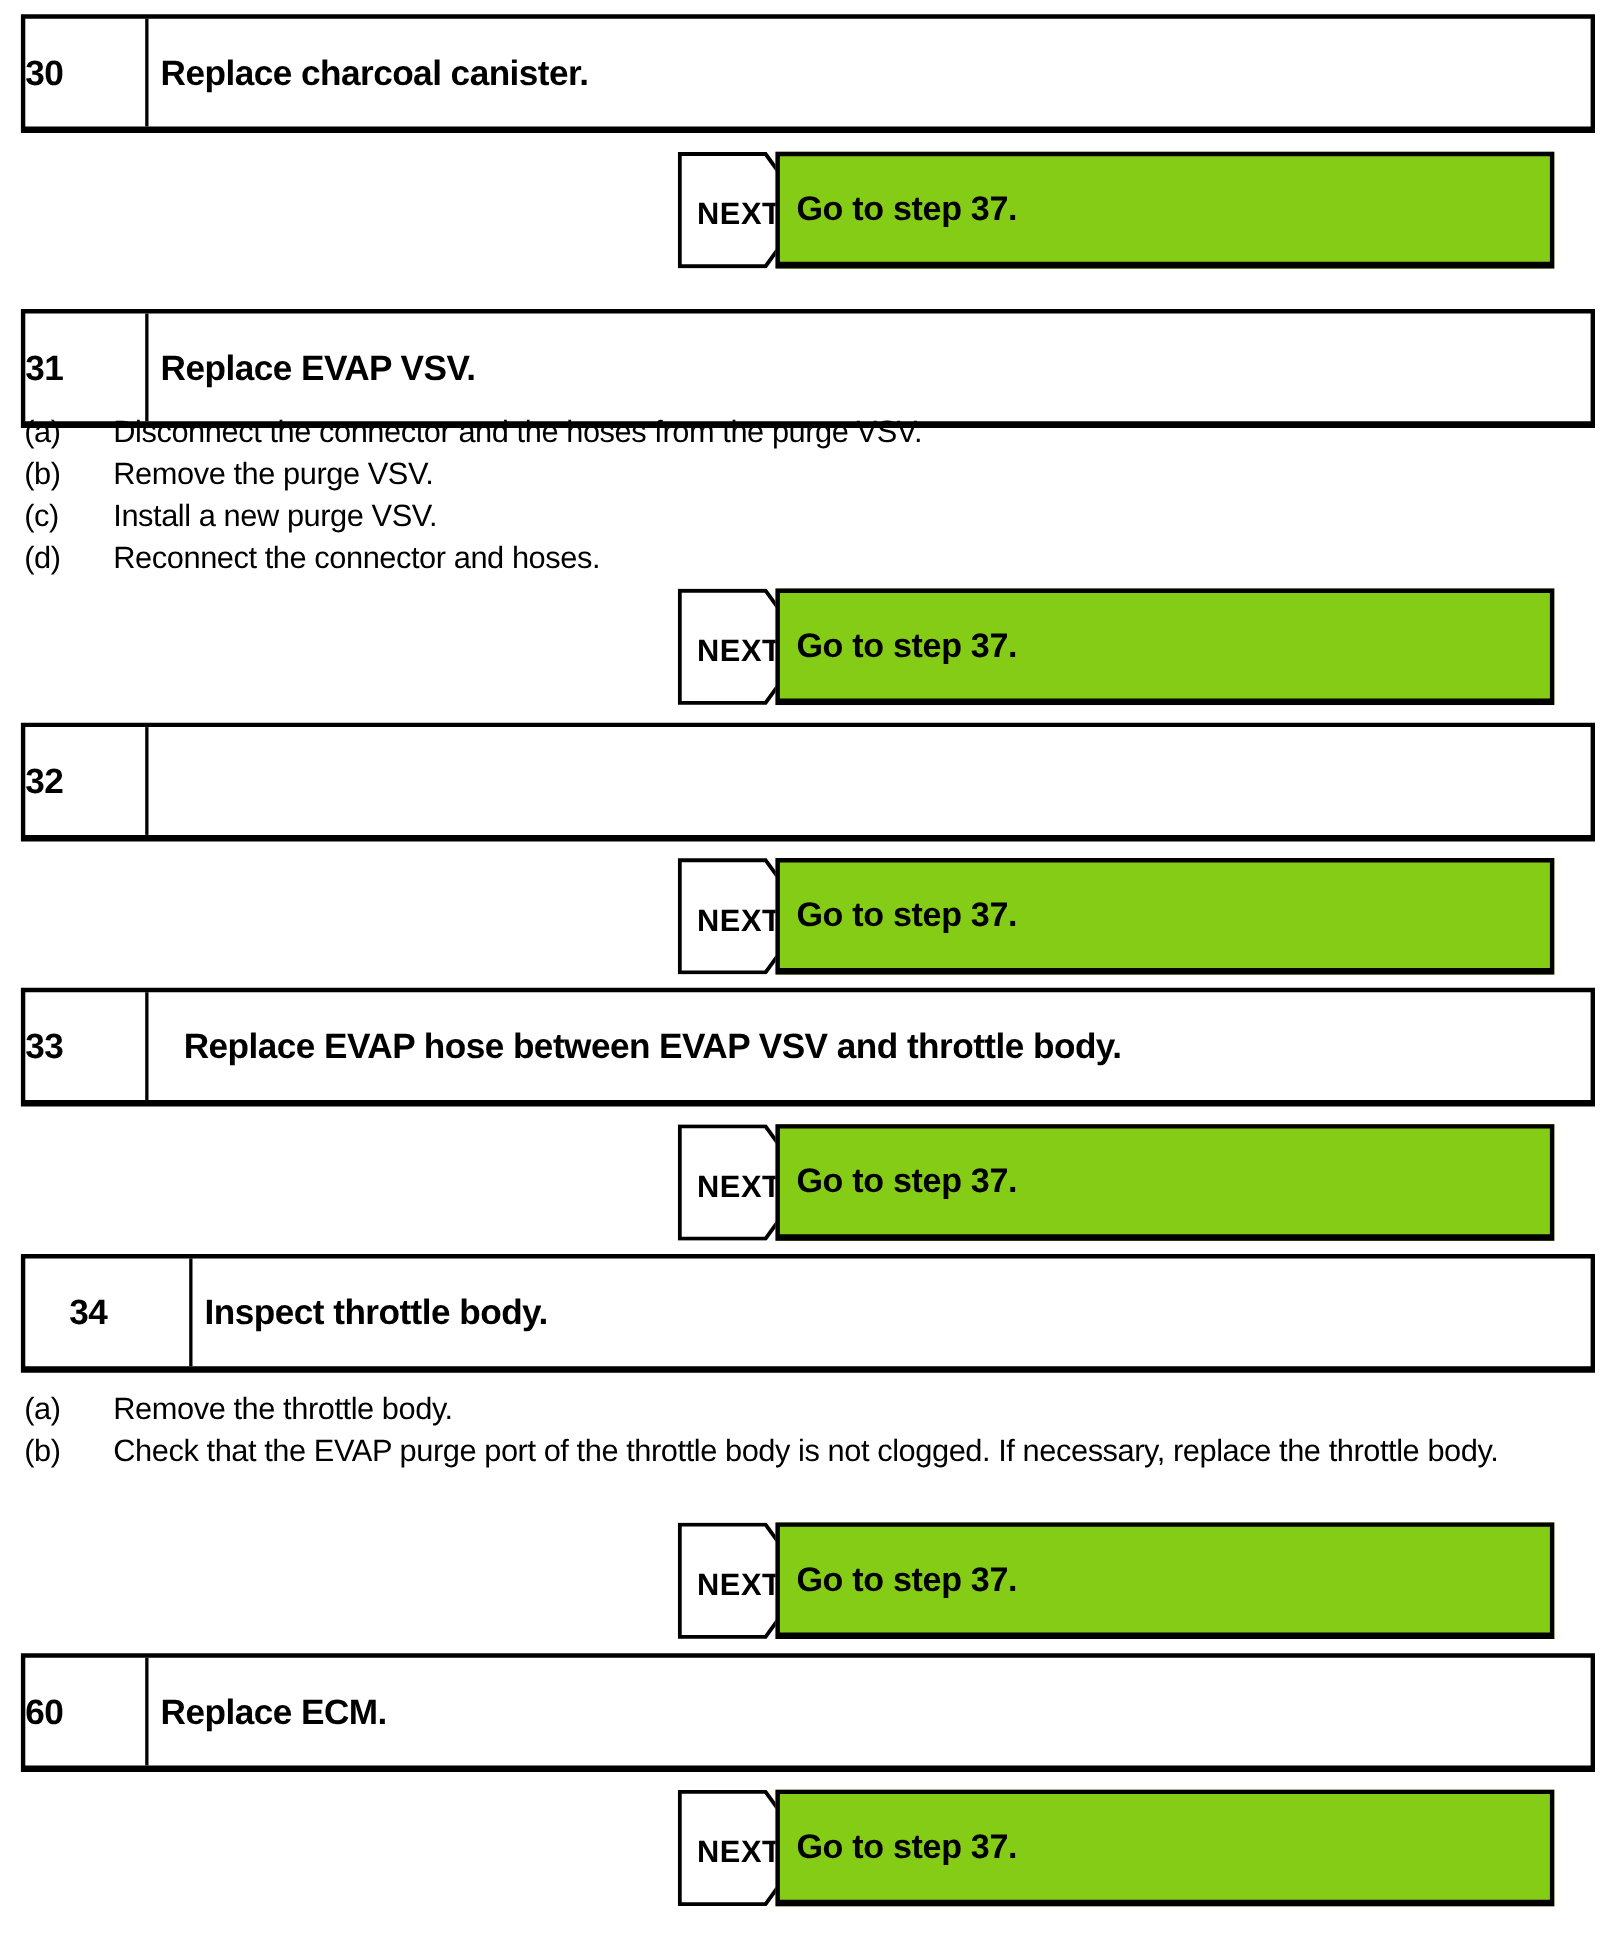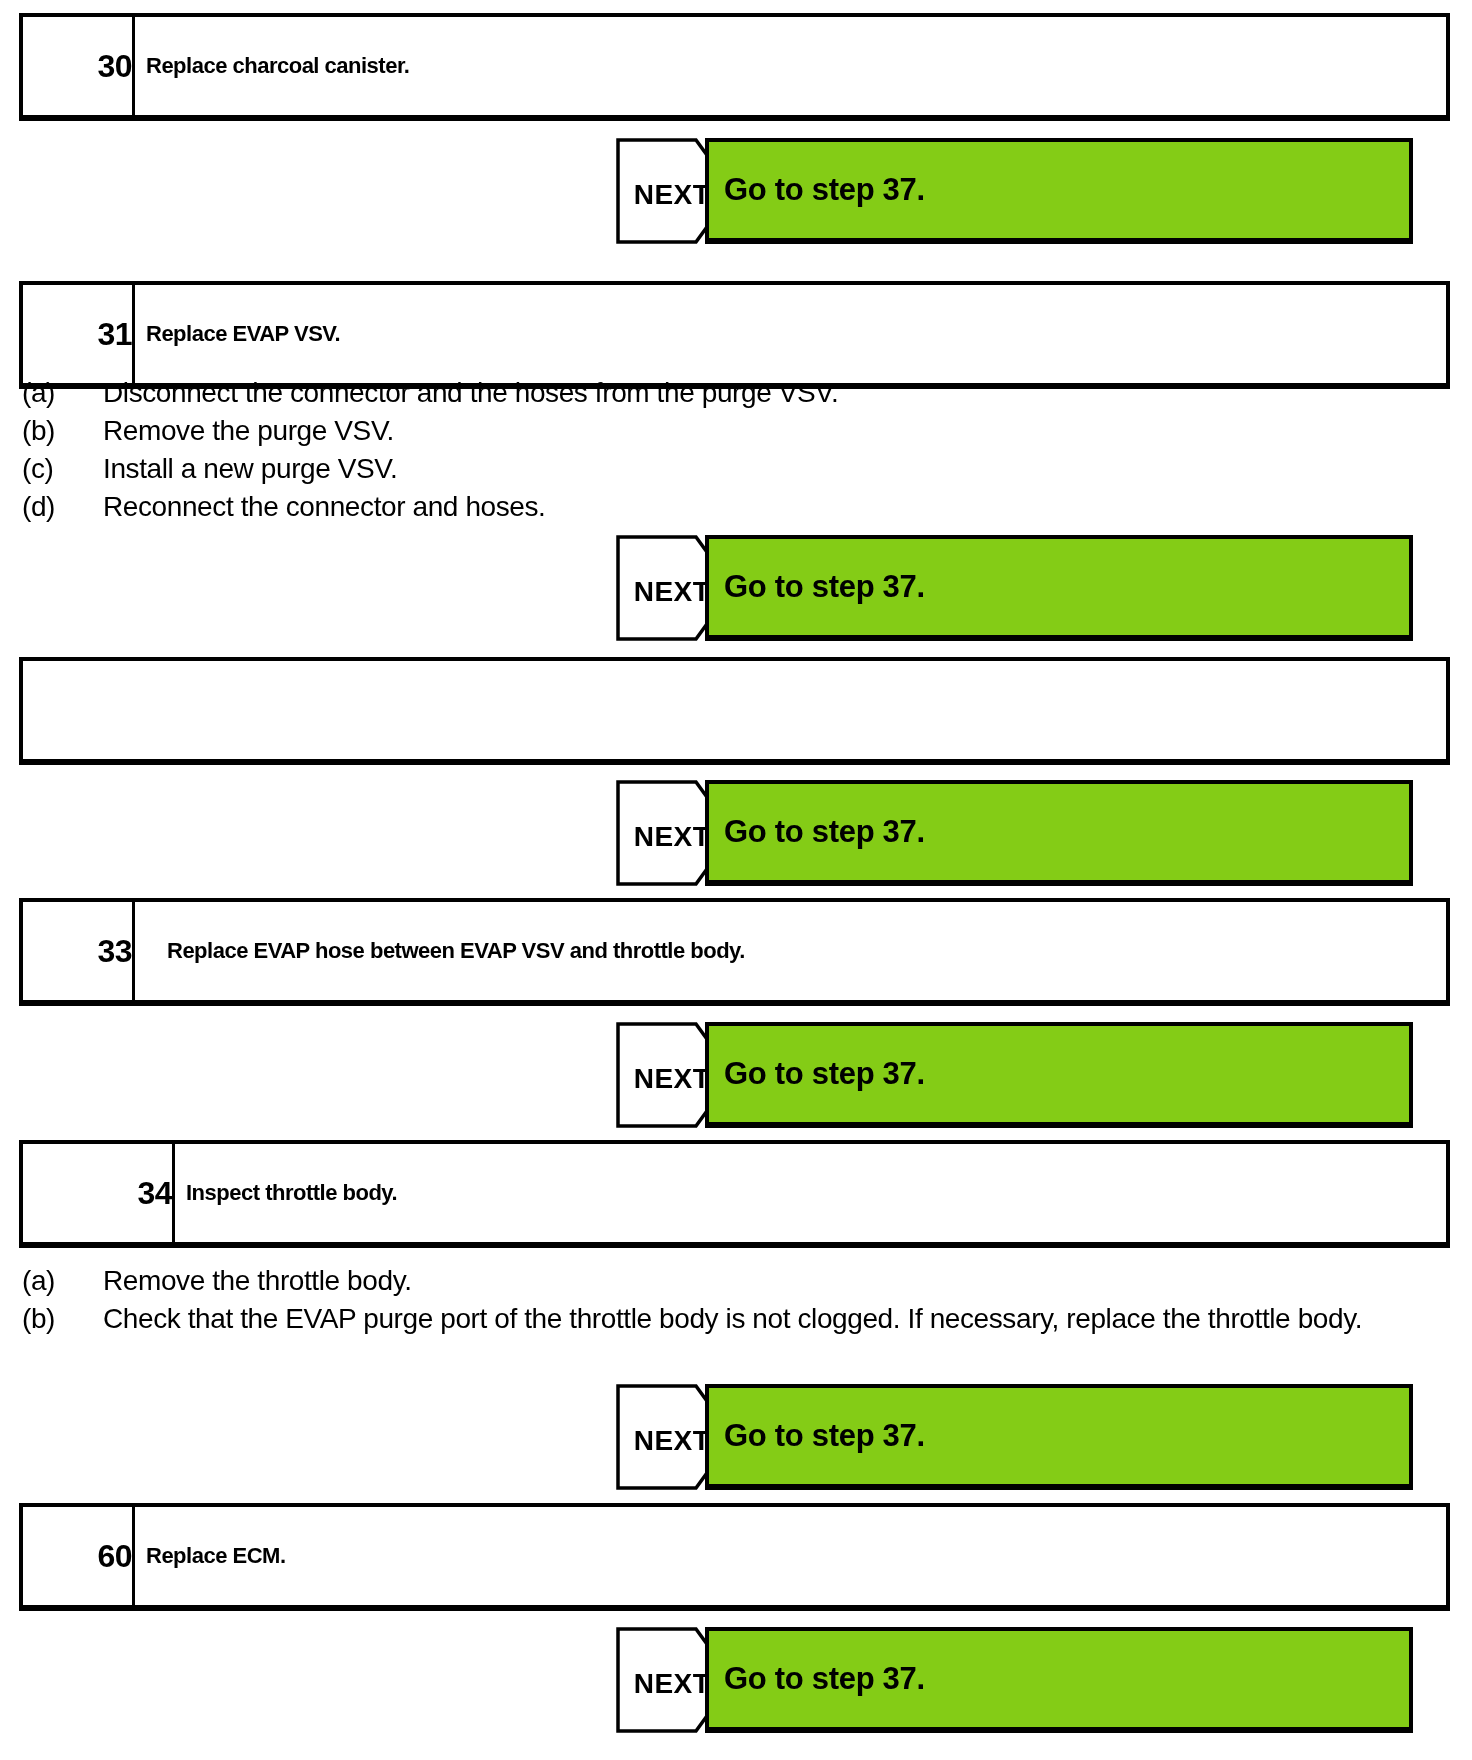--- a/index.html
+++ b/index.html
@@ -24,36 +24,36 @@
     border-bottom-width: 6px;
     background: #fff;
     display: flex;
     align-items: stretch;
   }
   .step-num-cell {
     width: 109px;
     border-right: 3px solid #000;
     display: flex;
     align-items: center;
-    justify-content: flex-end;
+    justify-content: flex-start;
     flex: none;
   }
   .step-num {
     font-size: 32px;
     font-weight: bold;
     letter-spacing: -0.5px;
   }
   .step-title-cell {
     flex: 1;
     display: flex;
     align-items: center;
     padding-left: 11px;
   }
   .step-title {
-    font-size: 22px;
+    font-size: 32px;
     font-weight: bold;
     letter-spacing: -0.5px;
     white-space: nowrap;
   }
 
   
   .substeps {
     position: absolute;
     left: 22px;
     width: 1428px;
@@ -162,20 +162,23 @@
         <svg width="120" height="106" viewBox="0 0 120 106">
           <polygon points="2,2 80,2 117,53 80,104 2,104" fill="#ffffff" stroke="#000000" stroke-width="3.5"></polygon>
         </svg>
         <span class="next-label">NEXT</span>
       </div>
       <div class="goto-box">
         <span class="goto-text">Go to step 37.</span>
       </div>
     </div>
     <div class="step-row" style="top: 657px;">
+      <div class="step-num-cell">
+        <span class="step-num">32</span>
+      </div>
     </div>
     <div class="next-row" style="top: 780px;">
       <div class="next-arrow">
         <svg width="120" height="106" viewBox="0 0 120 106">
           <polygon points="2,2 80,2 117,53 80,104 2,104" fill="#ffffff" stroke="#000000" stroke-width="3.5"></polygon>
         </svg>
         <span class="next-label">NEXT</span>
       </div>
       <div class="goto-box">
         <span class="goto-text">Go to step 37.</span>

